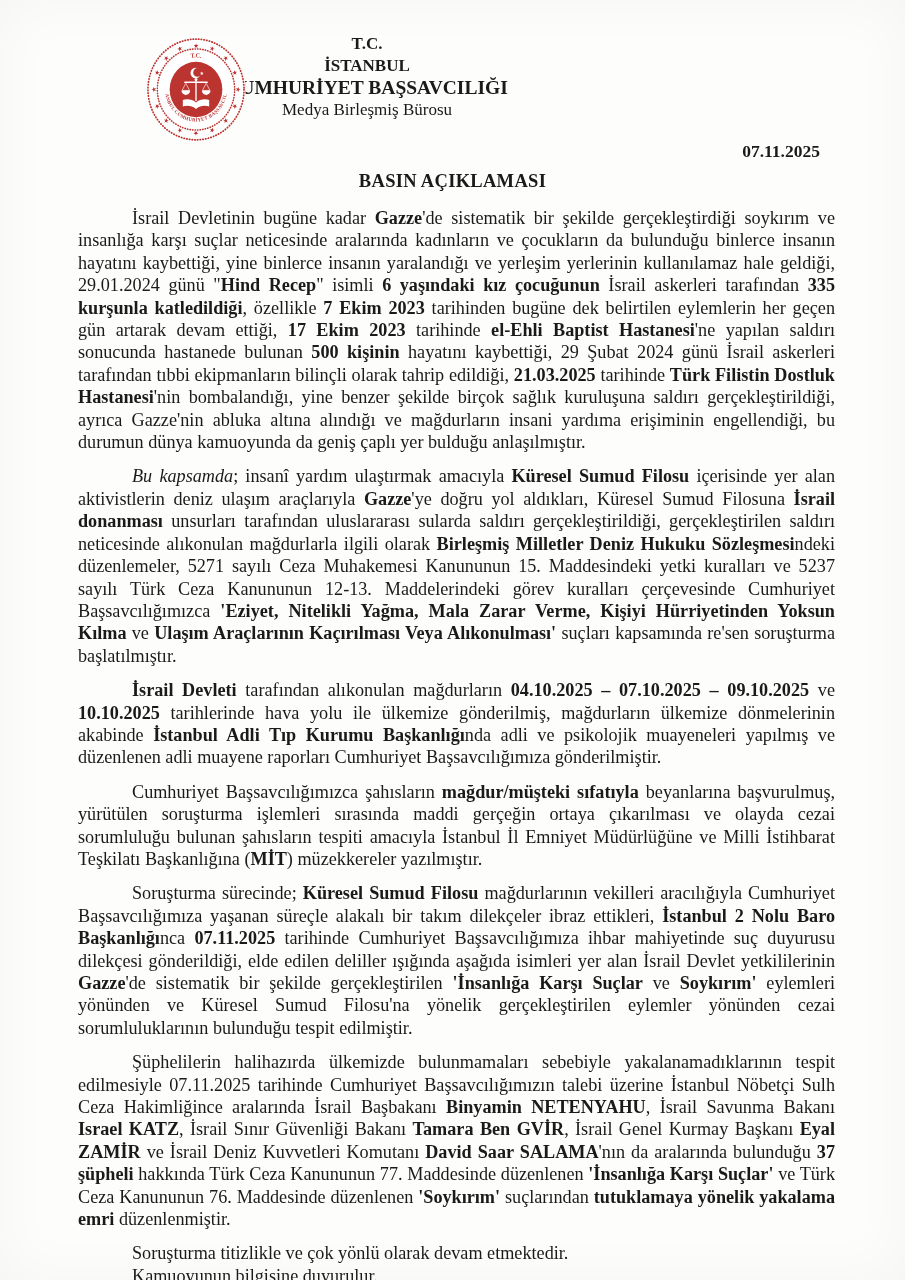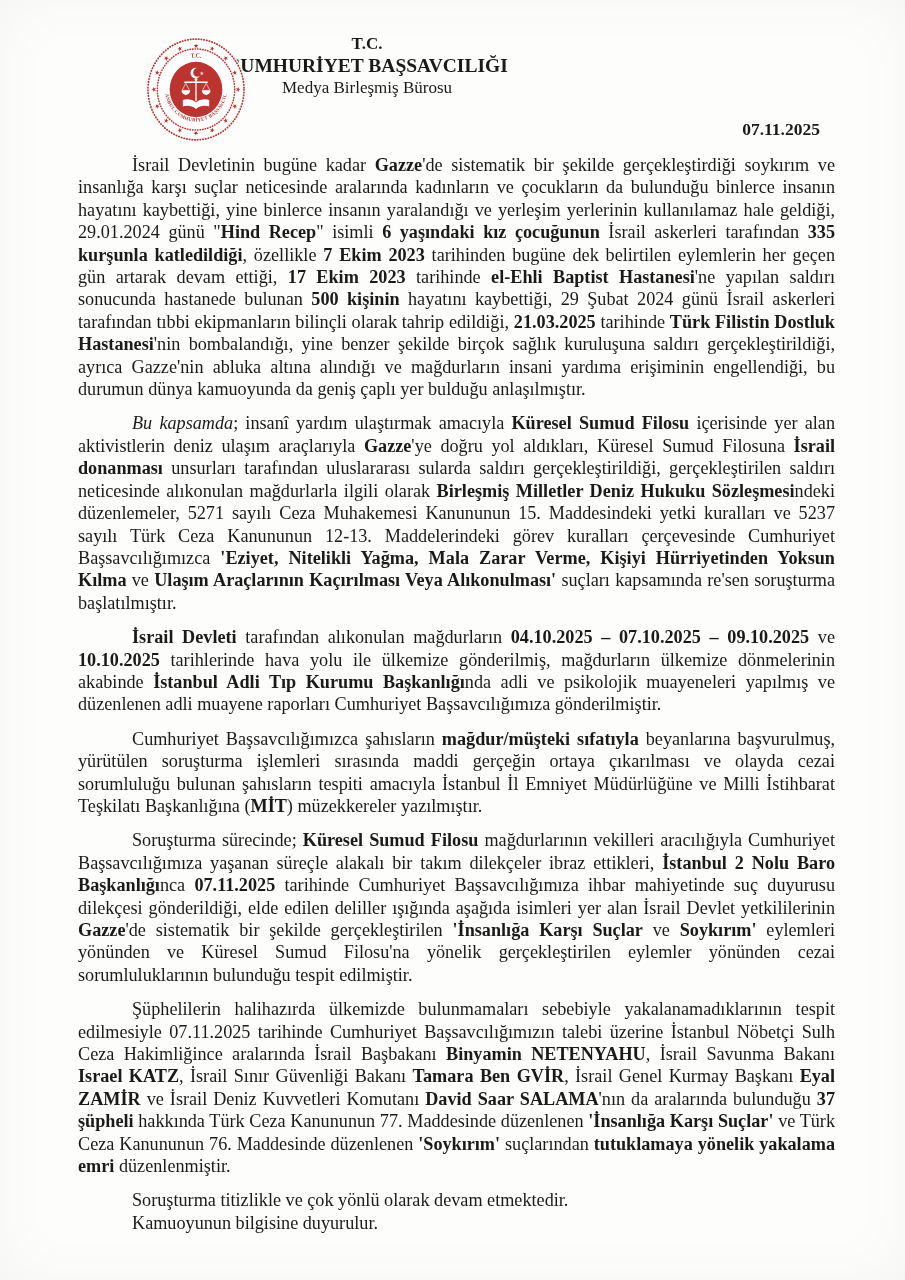--- a/index.html
+++ b/index.html
@@ -78,26 +78,28 @@
         <path d="M66.9,61 A 5.1,5.1 0 0 0 77.1,61 Z"></path>
       </g>
       <g>
         <path d="M60,74.5 C56,70.8 48.5,70.2 44.5,71.8 L44.5,79.2 C48.5,77.6 56,78.2 60,81.8 C64,78.2 71.5,77.6 75.5,79.2 L75.5,71.8 C71.5,70.2 64,70.8 60,74.5 Z" fill="#ffffff"></path>
       </g>
     </svg>
   </div>
 
   <div class="header-center">
     <div class="h-tc">T.C.</div>
+    <div class="h-city">İSTANBUL</div>
     <div class="h-office">CUMHURİYET BAŞSAVCILIĞI</div>
     <div class="h-bureau">Medya Birleşmiş Bürosu</div>
   </div>
 
   <div class="date-row">07.11.2025</div>
 
+  <div class="doc-title">BASIN AÇIKLAMASI</div>
 
   <div class="body-block">
     <p class="para"><span>İsrail Devletinin bugüne kadar </span><span style="font-weight: bold;">Gazze</span><span>'de sistematik bir şekilde gerçekleştirdiği soykırım ve insanlığa karşı suçlar neticesinde aralarında kadınların ve çocukların da bulunduğu binlerce insanın hayatını kaybettiği, yine binlerce insanın yaralandığı ve yerleşim yerlerinin kullanılamaz hale geldiği, 29.01.2024 günü "</span><span style="font-weight: bold;">Hind Recep</span><span>" isimli </span><span style="font-weight: bold;">6 yaşındaki kız çocuğunun</span><span> İsrail askerleri tarafından </span><span style="font-weight: bold;">335 kurşunla katledildiği</span><span>, özellikle </span><span style="font-weight: bold;">7 Ekim 2023</span><span> tarihinden bugüne dek belirtilen eylemlerin her geçen gün artarak devam ettiği, </span><span style="font-weight: bold;">17 Ekim 2023</span><span> tarihinde </span><span style="font-weight: bold;">el-Ehli Baptist Hastanesi</span><span>'ne yapılan saldırı sonucunda hastanede bulunan </span><span style="font-weight: bold;">500 kişinin</span><span> hayatını kaybettiği, 29 Şubat 2024 günü İsrail askerleri tarafından tıbbi ekipmanların bilinçli olarak tahrip edildiği, </span><span style="font-weight: bold;">21.03.2025</span><span> tarihinde </span><span style="font-weight: bold;">Türk Filistin Dostluk Hastanesi</span><span>'nin bombalandığı, yine benzer şekilde birçok sağlık kuruluşuna saldırı gerçekleştirildiği, ayrıca Gazze'nin abluka altına alındığı ve mağdurların insani yardıma erişiminin engellendiği, bu durumun dünya kamuoyunda da geniş çaplı yer bulduğu anlaşılmıştır.</span></p>
     <p class="para"><span style="font-style: italic;">Bu kapsamda</span><span>; insanî yardım ulaştırmak amacıyla </span><span style="font-weight: bold;">Küresel Sumud Filosu</span><span> içerisinde yer alan aktivistlerin deniz ulaşım araçlarıyla </span><span style="font-weight: bold;">Gazze</span><span>'ye doğru yol aldıkları, Küresel Sumud Filosuna </span><span style="font-weight: bold;">İsrail donanması</span><span> unsurları tarafından uluslararası sularda saldırı gerçekleştirildiği, gerçekleştirilen saldırı neticesinde alıkonulan mağdurlarla ilgili olarak </span><span style="font-weight: bold;">Birleşmiş Milletler Deniz Hukuku Sözleşmesi</span><span>ndeki düzenlemeler, 5271 sayılı Ceza Muhakemesi Kanununun 15. Maddesindeki yetki kuralları ve 5237 sayılı Türk Ceza Kanununun 12-13. Maddelerindeki görev kuralları çerçevesinde Cumhuriyet Başsavcılığımızca </span><span style="font-weight: bold;">'Eziyet, Nitelikli Yağma, Mala Zarar Verme, Kişiyi Hürriyetinden Yoksun Kılma</span><span> ve </span><span style="font-weight: bold;">Ulaşım Araçlarının Kaçırılması Veya Alıkonulması'</span><span> suçları kapsamında re'sen soruşturma başlatılmıştır.</span></p>
     <p class="para"><span style="font-weight: bold;">İsrail Devleti</span><span> tarafından alıkonulan mağdurların </span><span style="font-weight: bold;">04.10.2025 – 07.10.2025 – 09.10.2025</span><span> ve </span><span style="font-weight: bold;">10.10.2025</span><span> tarihlerinde hava yolu ile ülkemize gönderilmiş, mağdurların ülkemize dönmelerinin akabinde </span><span style="font-weight: bold;">İstanbul Adli Tıp Kurumu Başkanlığı</span><span>nda adli ve psikolojik muayeneleri yapılmış ve düzenlenen adli muayene raporları Cumhuriyet Başsavcılığımıza gönderilmiştir.</span></p>
     <p class="para"><span>Cumhuriyet Başsavcılığımızca şahısların </span><span style="font-weight: bold;">mağdur/müşteki sıfatıyla</span><span> beyanlarına başvurulmuş, yürütülen soruşturma işlemleri sırasında maddi gerçeğin ortaya çıkarılması ve olayda cezai sorumluluğu bulunan şahısların tespiti amacıyla İstanbul İl Emniyet Müdürlüğüne ve Milli İstihbarat Teşkilatı Başkanlığına (</span><span style="font-weight: bold;">MİT</span><span>) müzekkereler yazılmıştır.</span></p>
     <p class="para"><span>Soruşturma sürecinde; </span><span style="font-weight: bold;">Küresel Sumud Filosu</span><span> mağdurlarının vekilleri aracılığıyla Cumhuriyet Başsavcılığımıza yaşanan süreçle alakalı bir takım dilekçeler ibraz ettikleri, </span><span style="font-weight: bold;">İstanbul 2 Nolu Baro Başkanlığı</span><span>nca </span><span style="font-weight: bold;">07.11.2025</span><span> tarihinde Cumhuriyet Başsavcılığımıza ihbar mahiyetinde suç duyurusu dilekçesi gönderildiği, elde edilen deliller ışığında aşağıda isimleri yer alan İsrail Devlet yetkililerinin </span><span style="font-weight: bold;">Gazze</span><span>'de sistematik bir şekilde gerçekleştirilen </span><span style="font-weight: bold;">'İnsanlığa Karşı Suçlar</span><span> ve </span><span style="font-weight: bold;">Soykırım'</span><span> eylemleri yönünden ve Küresel Sumud Filosu'na yönelik gerçekleştirilen eylemler yönünden cezai sorumluluklarının bulunduğu tespit edilmiştir.</span></p>
     <p class="para"><span>Şüphelilerin halihazırda ülkemizde bulunmamaları sebebiyle yakalanamadıklarının tespit edilmesiyle 07.11.2025 tarihinde Cumhuriyet Başsavcılığımızın talebi üzerine İstanbul Nöbetçi Sulh Ceza Hakimliğince aralarında İsrail Başbakanı </span><span style="font-weight: bold;">Binyamin NETENYAHU</span><span>, İsrail Savunma Bakanı </span><span style="font-weight: bold;">Israel KATZ</span><span>, İsrail Sınır Güvenliği Bakanı </span><span style="font-weight: bold;">Tamara Ben GVİR</span><span>, İsrail Genel Kurmay Başkanı </span><span style="font-weight: bold;">Eyal ZAMİR</span><span> ve İsrail Deniz Kuvvetleri Komutanı </span><span style="font-weight: bold;">David Saar SALAMA</span><span>'nın da aralarında bulunduğu </span><span style="font-weight: bold;">37 şüpheli</span><span> hakkında Türk Ceza Kanununun 77. Maddesinde düzenlenen </span><span style="font-weight: bold;">'İnsanlığa Karşı Suçlar'</span><span> ve Türk Ceza Kanununun 76. Maddesinde düzenlenen </span><span style="font-weight: bold;">'Soykırım'</span><span> suçlarından </span><span style="font-weight: bold;">tutuklamaya yönelik yakalama emri</span><span> düzenlenmiştir.</span></p>
     <p class="para closing closing-first">Soruşturma titizlikle ve çok yönlü olarak devam etmektedir.</p>
     <p class="para closing">Kamuoyunun bilgisine duyurulur.</p>

